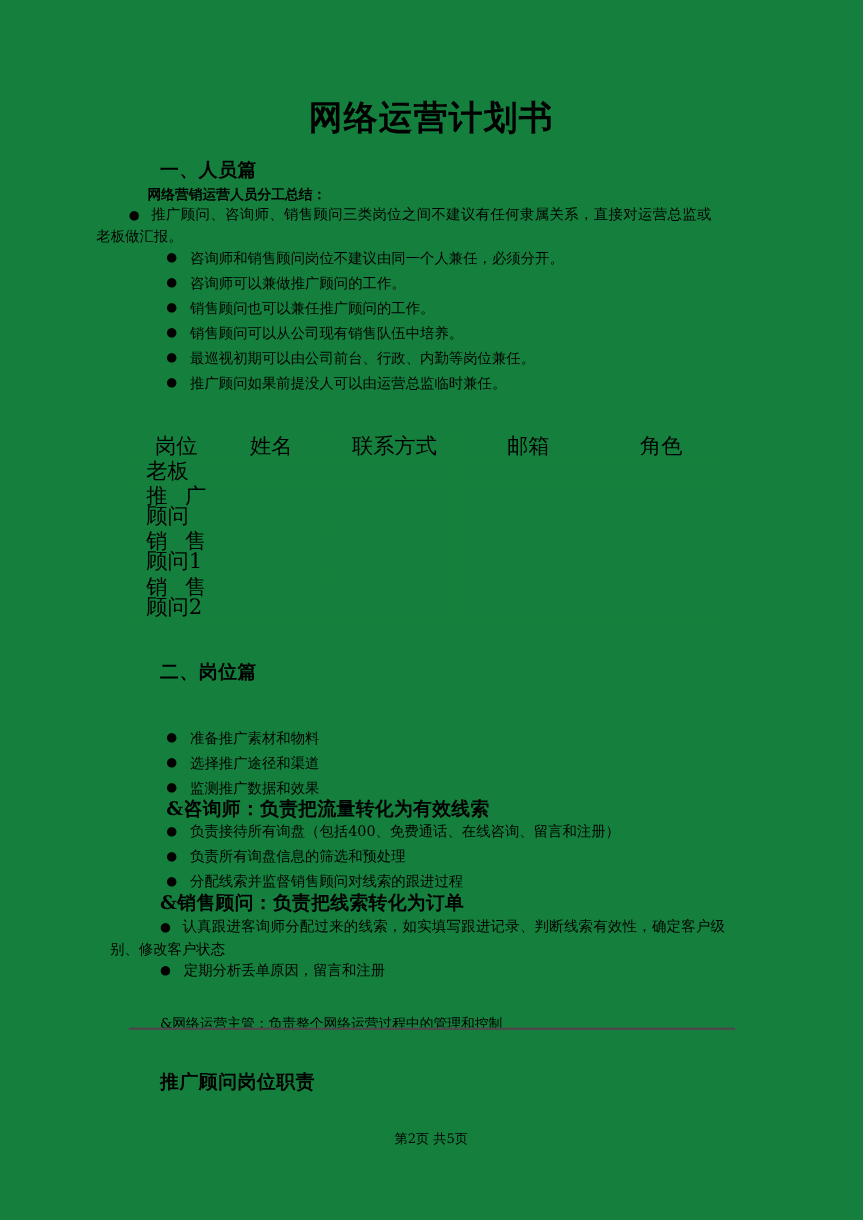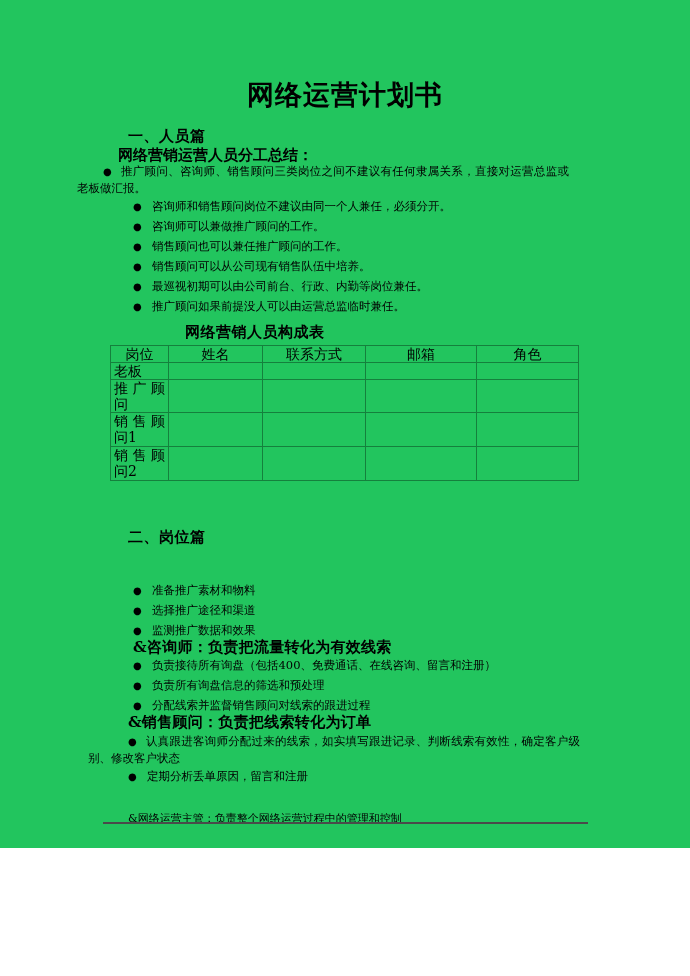--- a/index.html
+++ b/index.html
@@ -7,22 +7,22 @@
     padding: 0;
     background: #ffffff;
   }
   body {
     font-family: "DejaVu Serif", "Liberation Serif", serif;
     color: #000000;
   }
   .page {
     position: relative;
     width: 690px;
-    height: 848px;
-    background: #22c55e;
+    height: 976px;
+    background: #15803d;
     overflow: hidden;
   }
 
   
   .doc-title {
     position: absolute;
     left: 0;
     top: 78px;
     width: 690px;
     text-align: center;
@@ -36,21 +36,21 @@
   
   .abs { position: absolute; }
 
   .h-section {
     font-size: 15px;
     font-weight: bold;
     line-height: 20px;
     letter-spacing: 0.5px;
   }
   .h-sub {
-    font-size: 15px;
+    font-size: 11px;
     font-weight: bold;
     line-height: 15px;
   }
   .h-amp {
     font-size: 15px;
     font-weight: bold;
     line-height: 21px;
     letter-spacing: 0.3px;
   }
   .body-text {
@@ -105,22 +105,22 @@
   }
   table.staff {
     position: absolute;
     left: 110px;
     top: 345px;
     width: 468px;
     border-collapse: collapse;
     table-layout: fixed;
   }
   table.staff td {
-    border: 1px solid #15803d;
-    font-size: 14px;
+    border: 4px solid #15803d;
+    font-size: 17px;
     line-height: 16px;
     padding: 0 3px;
     vertical-align: top;
     height: 16px;
   }
   table.staff td.hdr {
     text-align: center;
     height: 16px;
   }
   table.staff td.rowlabel {
@@ -191,21 +191,20 @@
     <li>
       <span class="bullet">●</span>
       <span>最巡视初期可以由公司前台、行政、内勤等岗位兼任。</span>
     </li>
     <li>
       <span class="bullet">●</span>
       <span>推广顾问如果前提没人可以由运营总监临时兼任。</span>
     </li>
   </ul>
 
-  <div class="tbl-caption" style="left:185px; top:322px;">网络营销人员构成表</div>
 
   <table class="staff">
     <colgroup>
       <col style="width:58px">
       <col style="width:94px">
       <col style="width:103px">
       <col style="width:111px">
       <col style="width:102px">
     </colgroup>
     <tbody>

